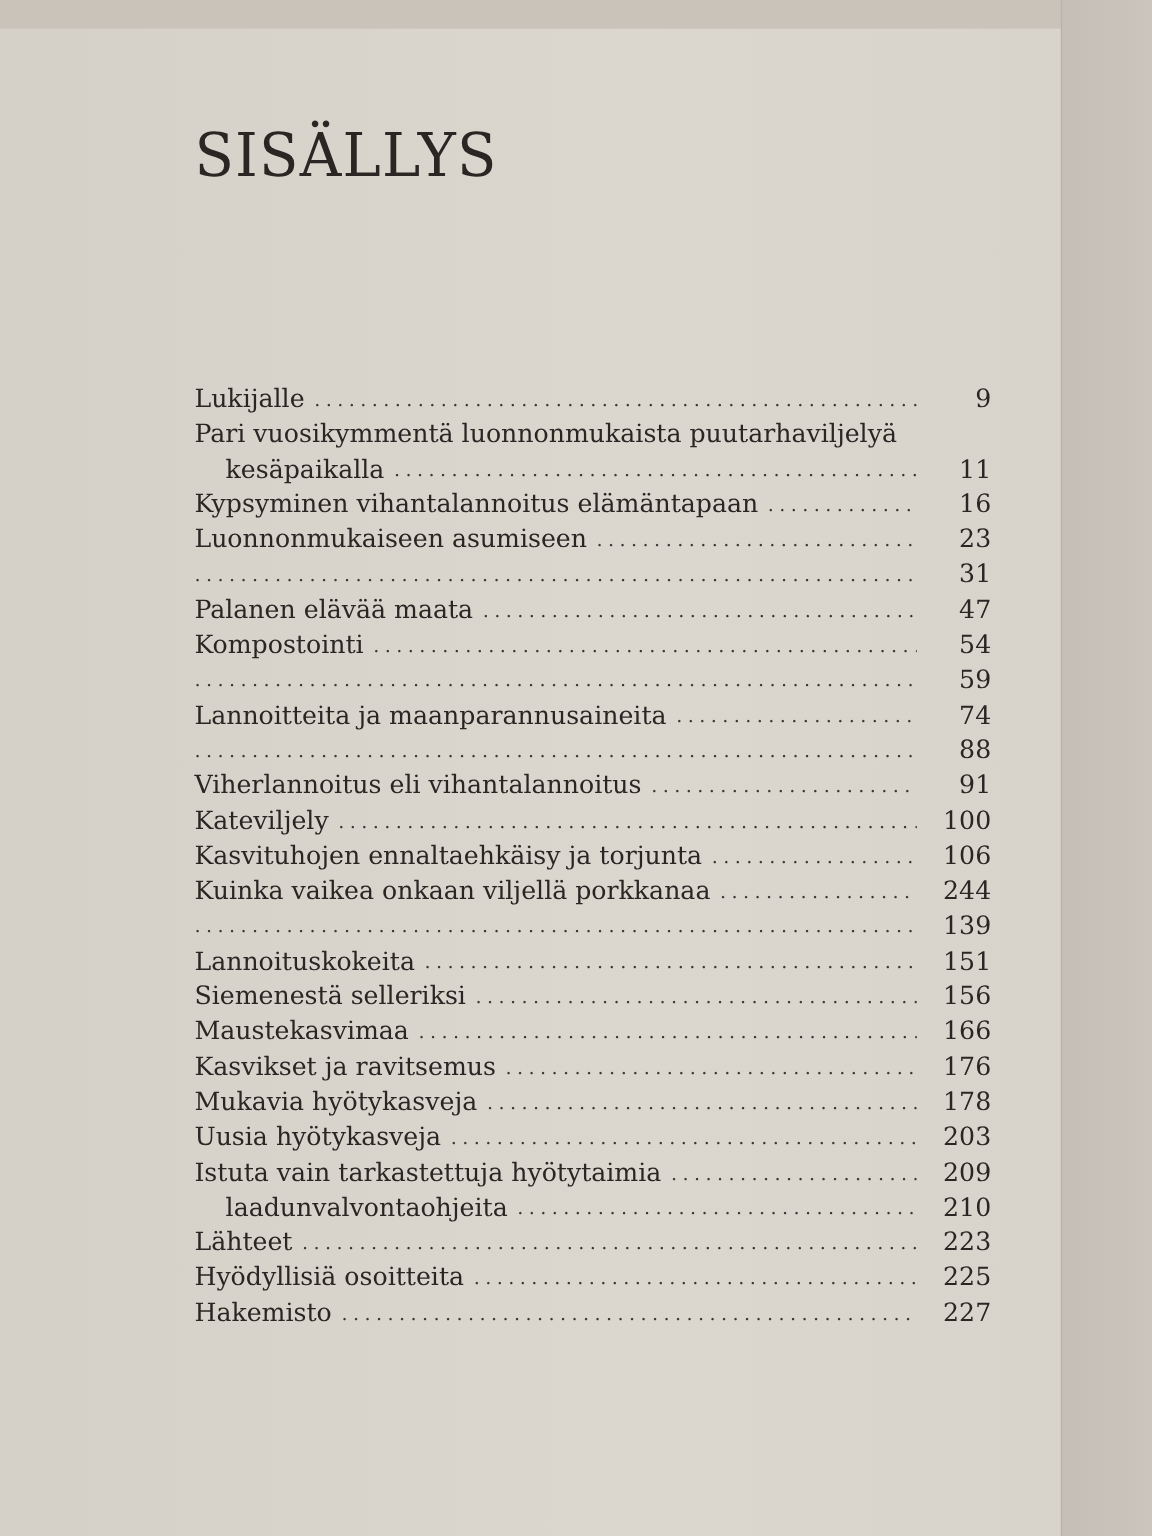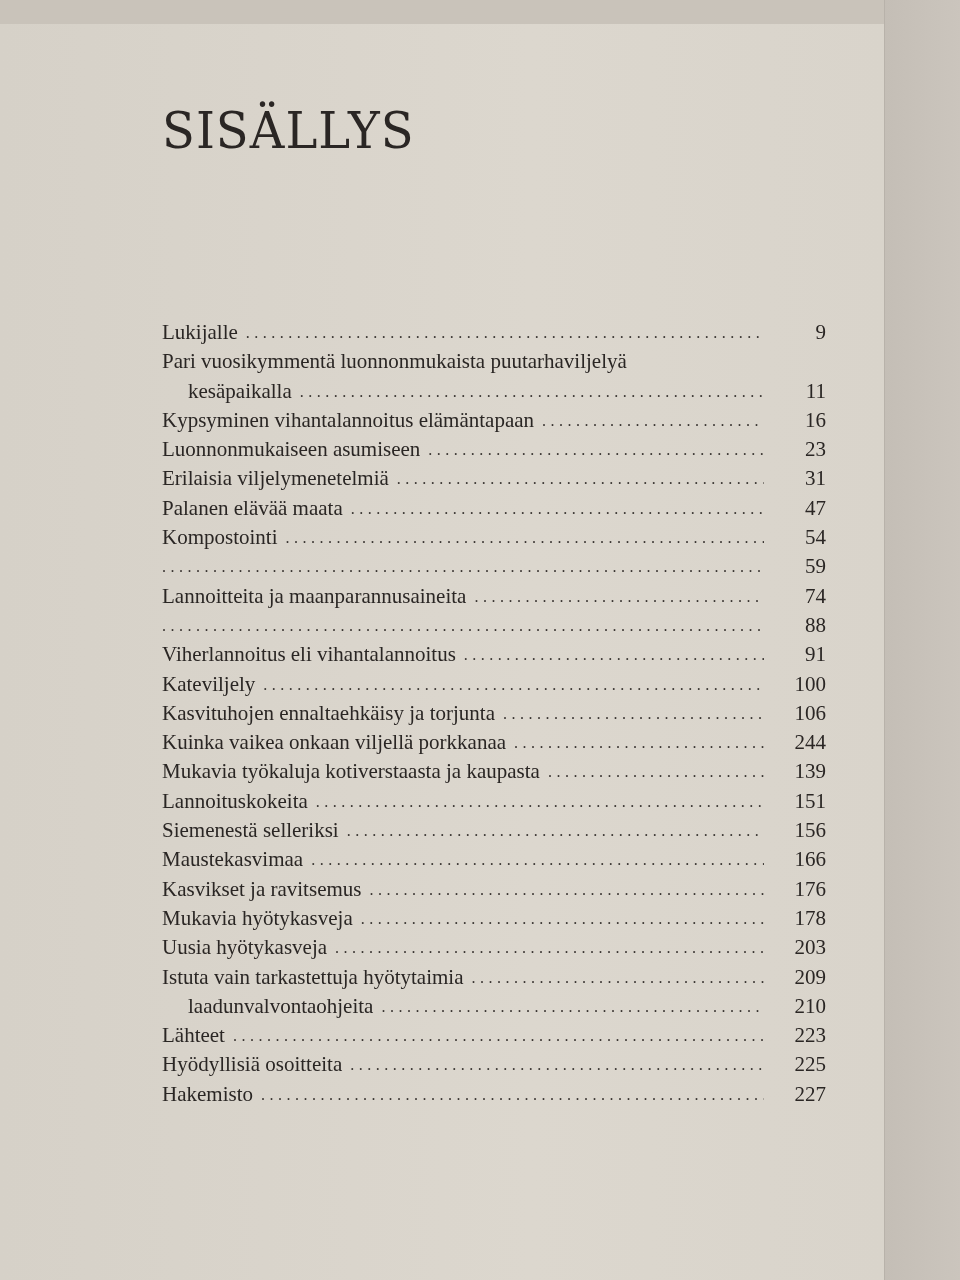--- a/index.html
+++ b/index.html
@@ -28,21 +28,21 @@
       font-weight: normal; margin: 0;
       color: #2a2624;
       transform: scaleY(1.05);
     }
     .toc {
       position: absolute; left: 162px; top: 294px; width: 664px;
       font-size: 21px;
     }
     .row {
       position: relative; height: 29.3px; line-height: 29.3px;
-      display: flex; align-items: center; font-family: Liberation Serif, serif;
+      display: flex; align-items: center;
     }
     .row .lbl { white-space: nowrap; padding-right: 8px; }
     .row .dots {
       flex: 1; overflow: hidden; white-space: nowrap;
       letter-spacing: 4.5px; color: #3a3532; font-size: 16px;
     }
     .row .pg { width: 62px; text-align: right; white-space: nowrap; }
     .row.indent .lbl { padding-left: 26px; }
     .row.nodots .dots { visibility: hidden; }
   </style>
@@ -72,21 +72,20 @@
         <span class="lbl">Kypsyminen vihantalannoitus elämäntapaan</span>
         <span class="dots">....................................................................................................</span>
         <span class="pg">16</span>
       </div>
     <div class="row">
         <span class="lbl">Luonnonmukaiseen asumiseen</span>
         <span class="dots">....................................................................................................</span>
         <span class="pg">23</span>
       </div>
     <div class="row">
-        <span class="lbl">Erilaisia viljelymenetelmiä</span>
         <span class="dots">....................................................................................................</span>
         <span class="pg">31</span>
       </div>
     <div class="row">
         <span class="lbl">Palanen elävää maata</span>
         <span class="dots">....................................................................................................</span>
         <span class="pg">47</span>
       </div>
     <div class="row">
         <span class="lbl">Kompostointi</span>
@@ -120,21 +119,20 @@
         <span class="lbl">Kasvituhojen ennaltaehkäisy ja torjunta</span>
         <span class="dots">....................................................................................................</span>
         <span class="pg">106</span>
       </div>
     <div class="row">
         <span class="lbl">Kuinka vaikea onkaan viljellä porkkanaa</span>
         <span class="dots">....................................................................................................</span>
         <span class="pg">244</span>
       </div>
     <div class="row">
-        <span class="lbl">Mukavia työkaluja kotiverstaasta ja kaupasta</span>
         <span class="dots">....................................................................................................</span>
         <span class="pg">139</span>
       </div>
     <div class="row">
         <span class="lbl">Lannoituskokeita</span>
         <span class="dots">....................................................................................................</span>
         <span class="pg">151</span>
       </div>
     <div class="row">
         <span class="lbl">Siemenestä selleriksi</span>

